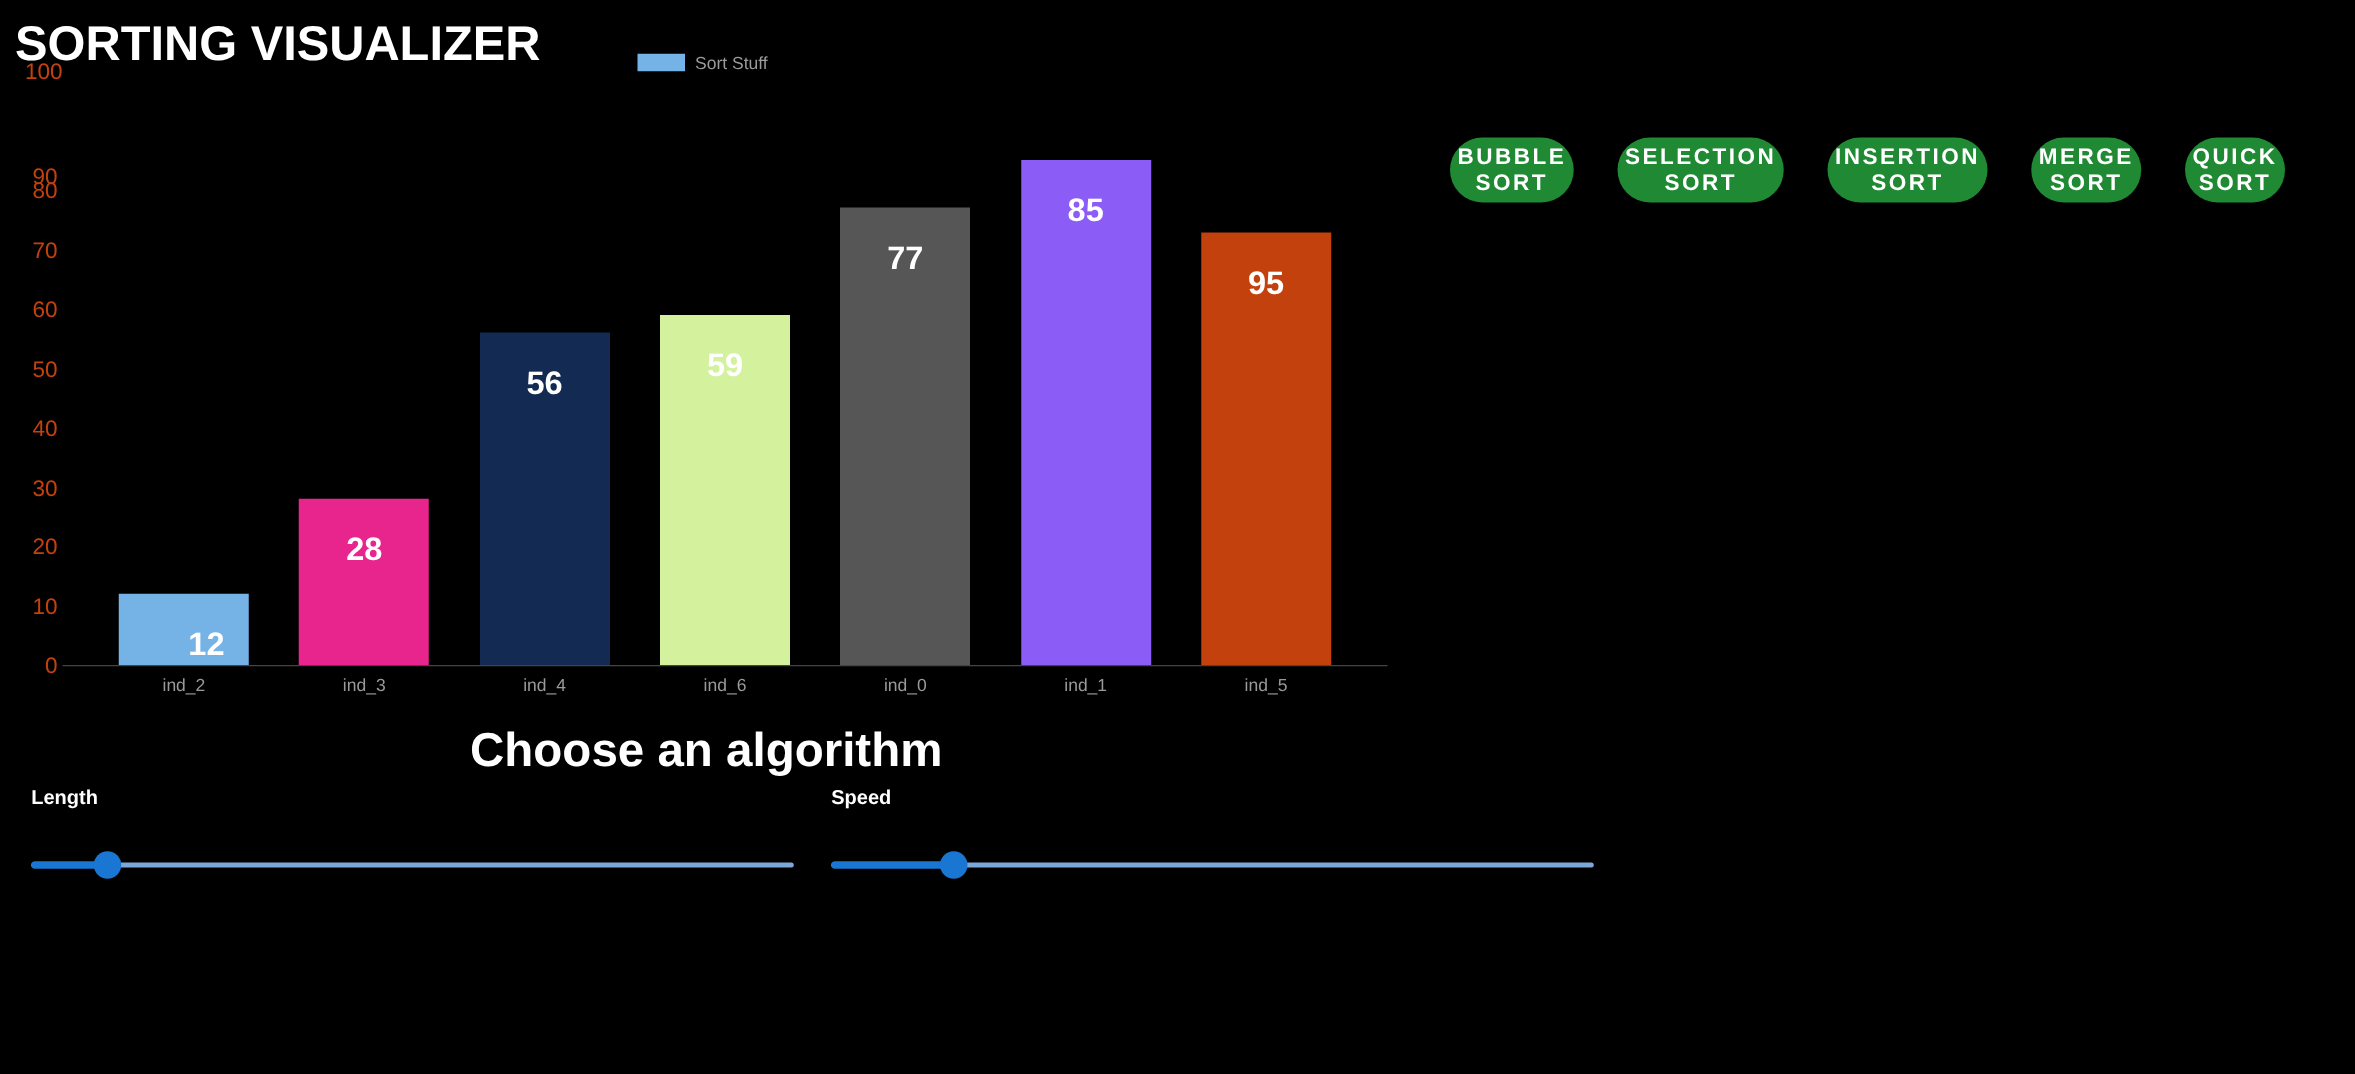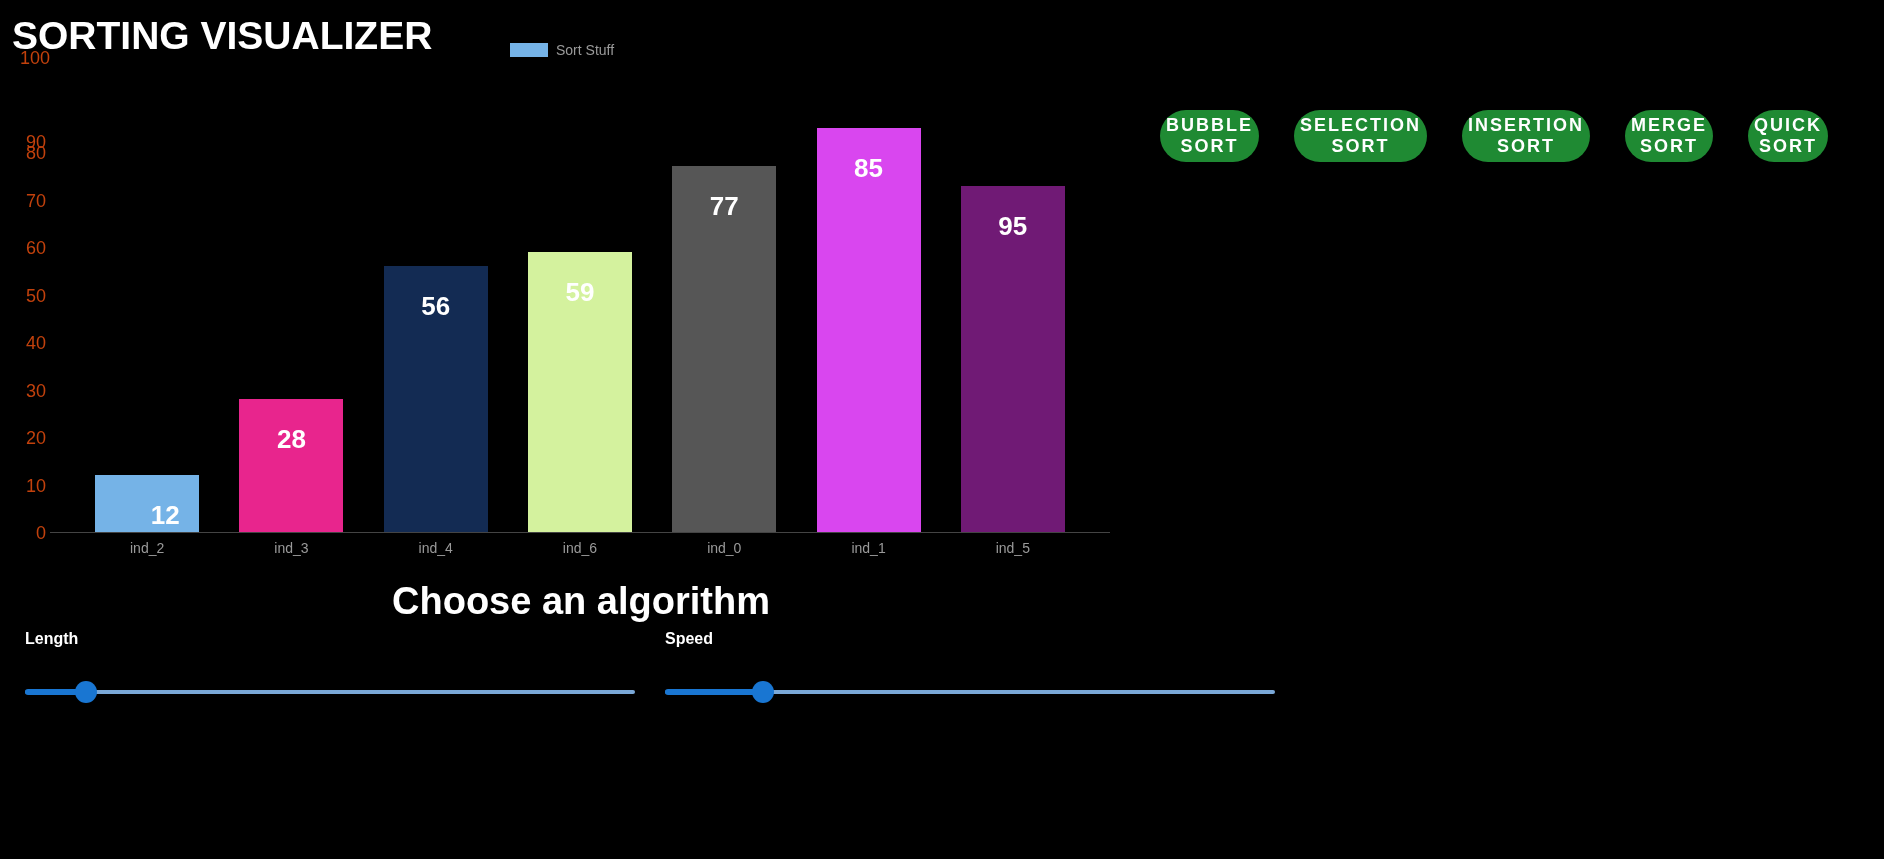--- a/index.html
+++ b/index.html
@@ -129,21 +129,21 @@
     font-weight: 700;
     letter-spacing: 2px;
     cursor: pointer;
     font-family: inherit;
   }
 
   
   .status {
     position: absolute;
     top: 580px;
-    left: 26px;
+    left: 10px;
     width: 1110px;
     text-align: center;
     font-size: 38px;
     font-weight: 900;
   }
 
   
   .sliders {
     position: absolute;
     left: 25px;
@@ -236,26 +236,26 @@
             <div class="bar" style="height: 280.25px; background: rgb(212, 242, 158);">
               <div class="bar-label">59</div>
             </div>
           </div>
           <div class="bar-slot">
             <div class="bar" style="height: 365.75px; background: rgb(86, 86, 86);">
               <div class="bar-label">77</div>
             </div>
           </div>
           <div class="bar-slot">
-            <div class="bar" style="height: 403.75px; background: #d946ef;">
+            <div class="bar" style="height: 403.75px; background: #8b5cf6;">
               <div class="bar-label">85</div>
             </div>
           </div>
           <div class="bar-slot">
-            <div class="bar" style="height: 346px; background: #701a75;">
+            <div class="bar" style="height: 346px; background: #c2410c;">
               <div class="bar-label">95</div>
             </div>
           </div>
         </div>
       </div>
     <div class="xlabels" id="xlabels">
         <span>ind_2</span>
         <span>ind_3</span>
         <span>ind_4</span>
         <span>ind_6</span>

